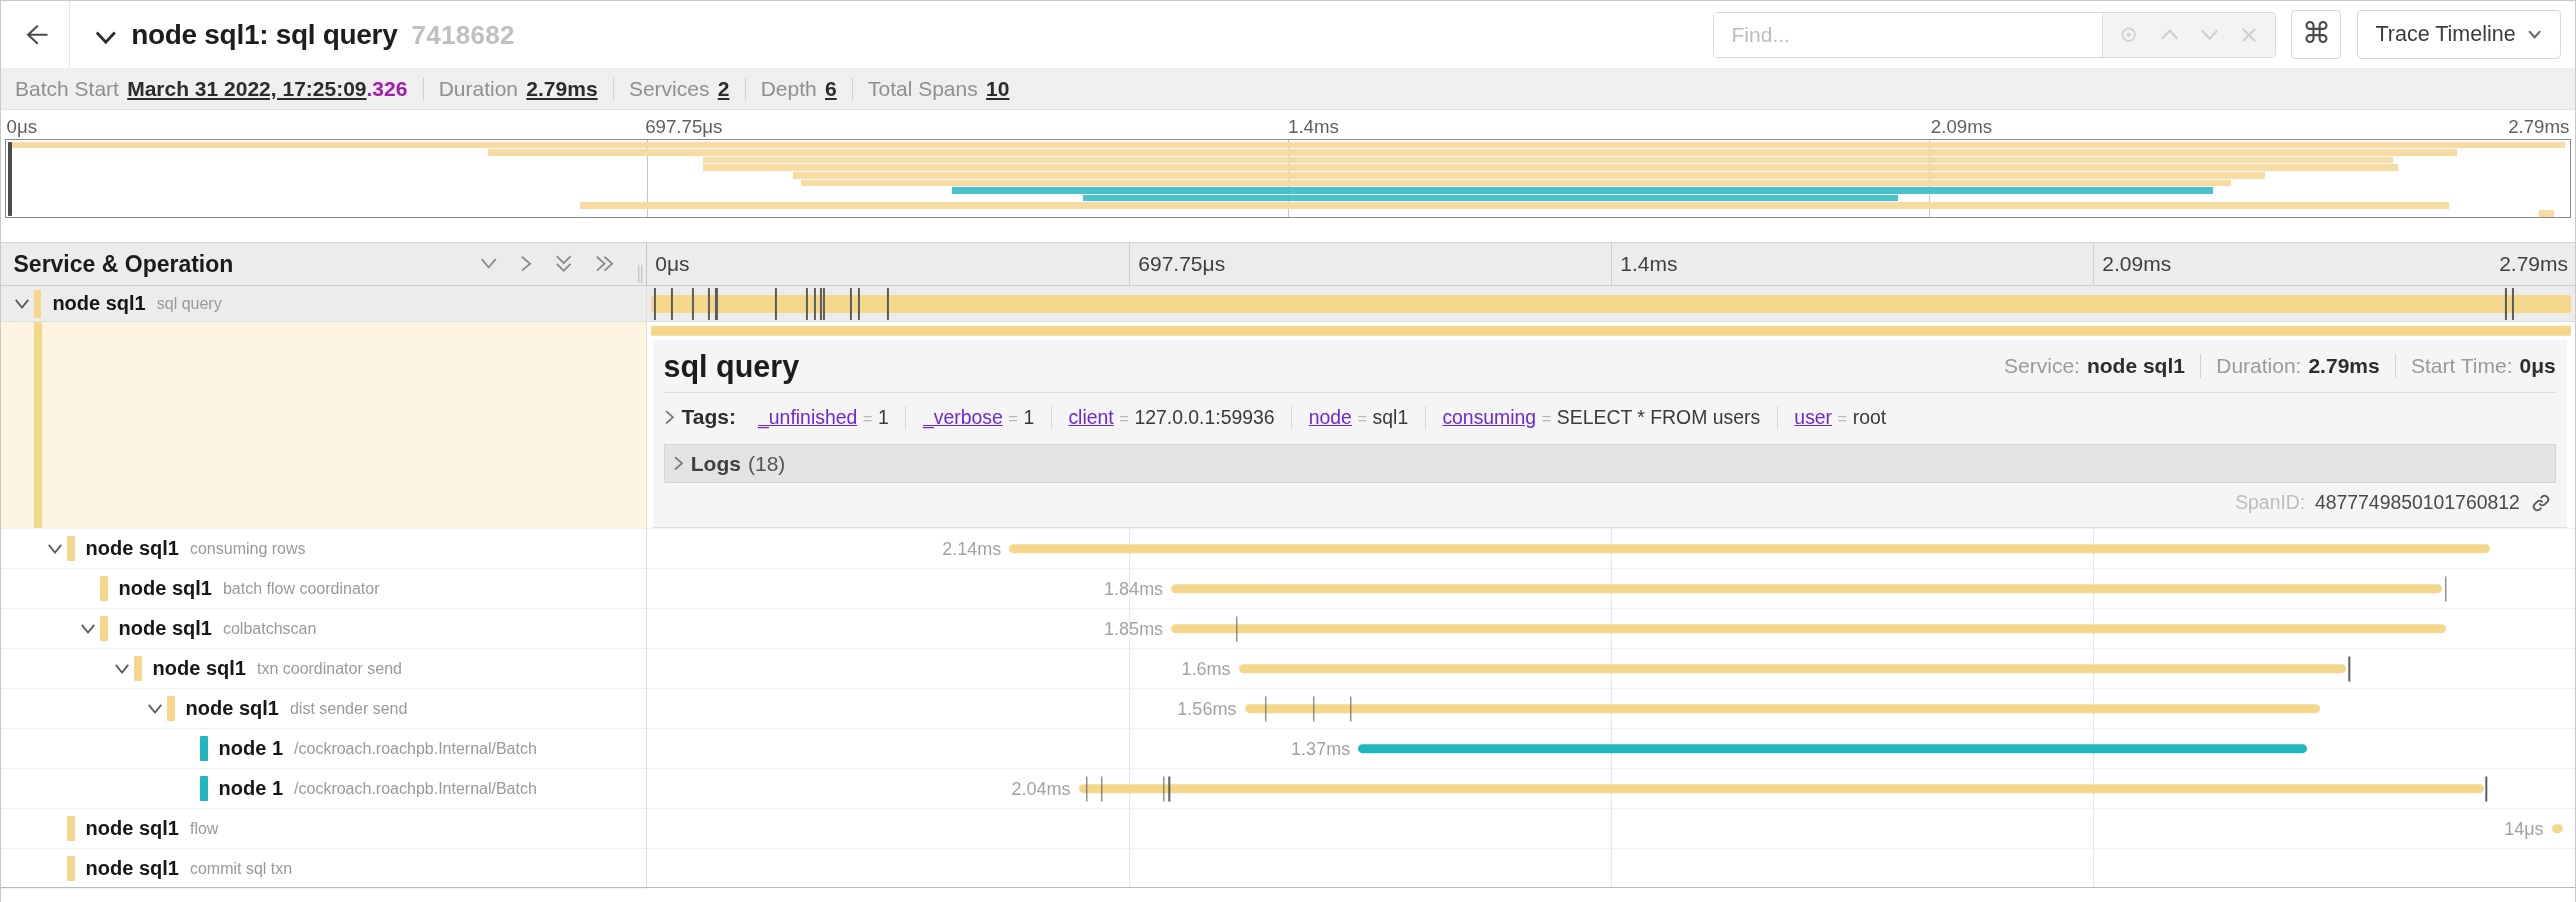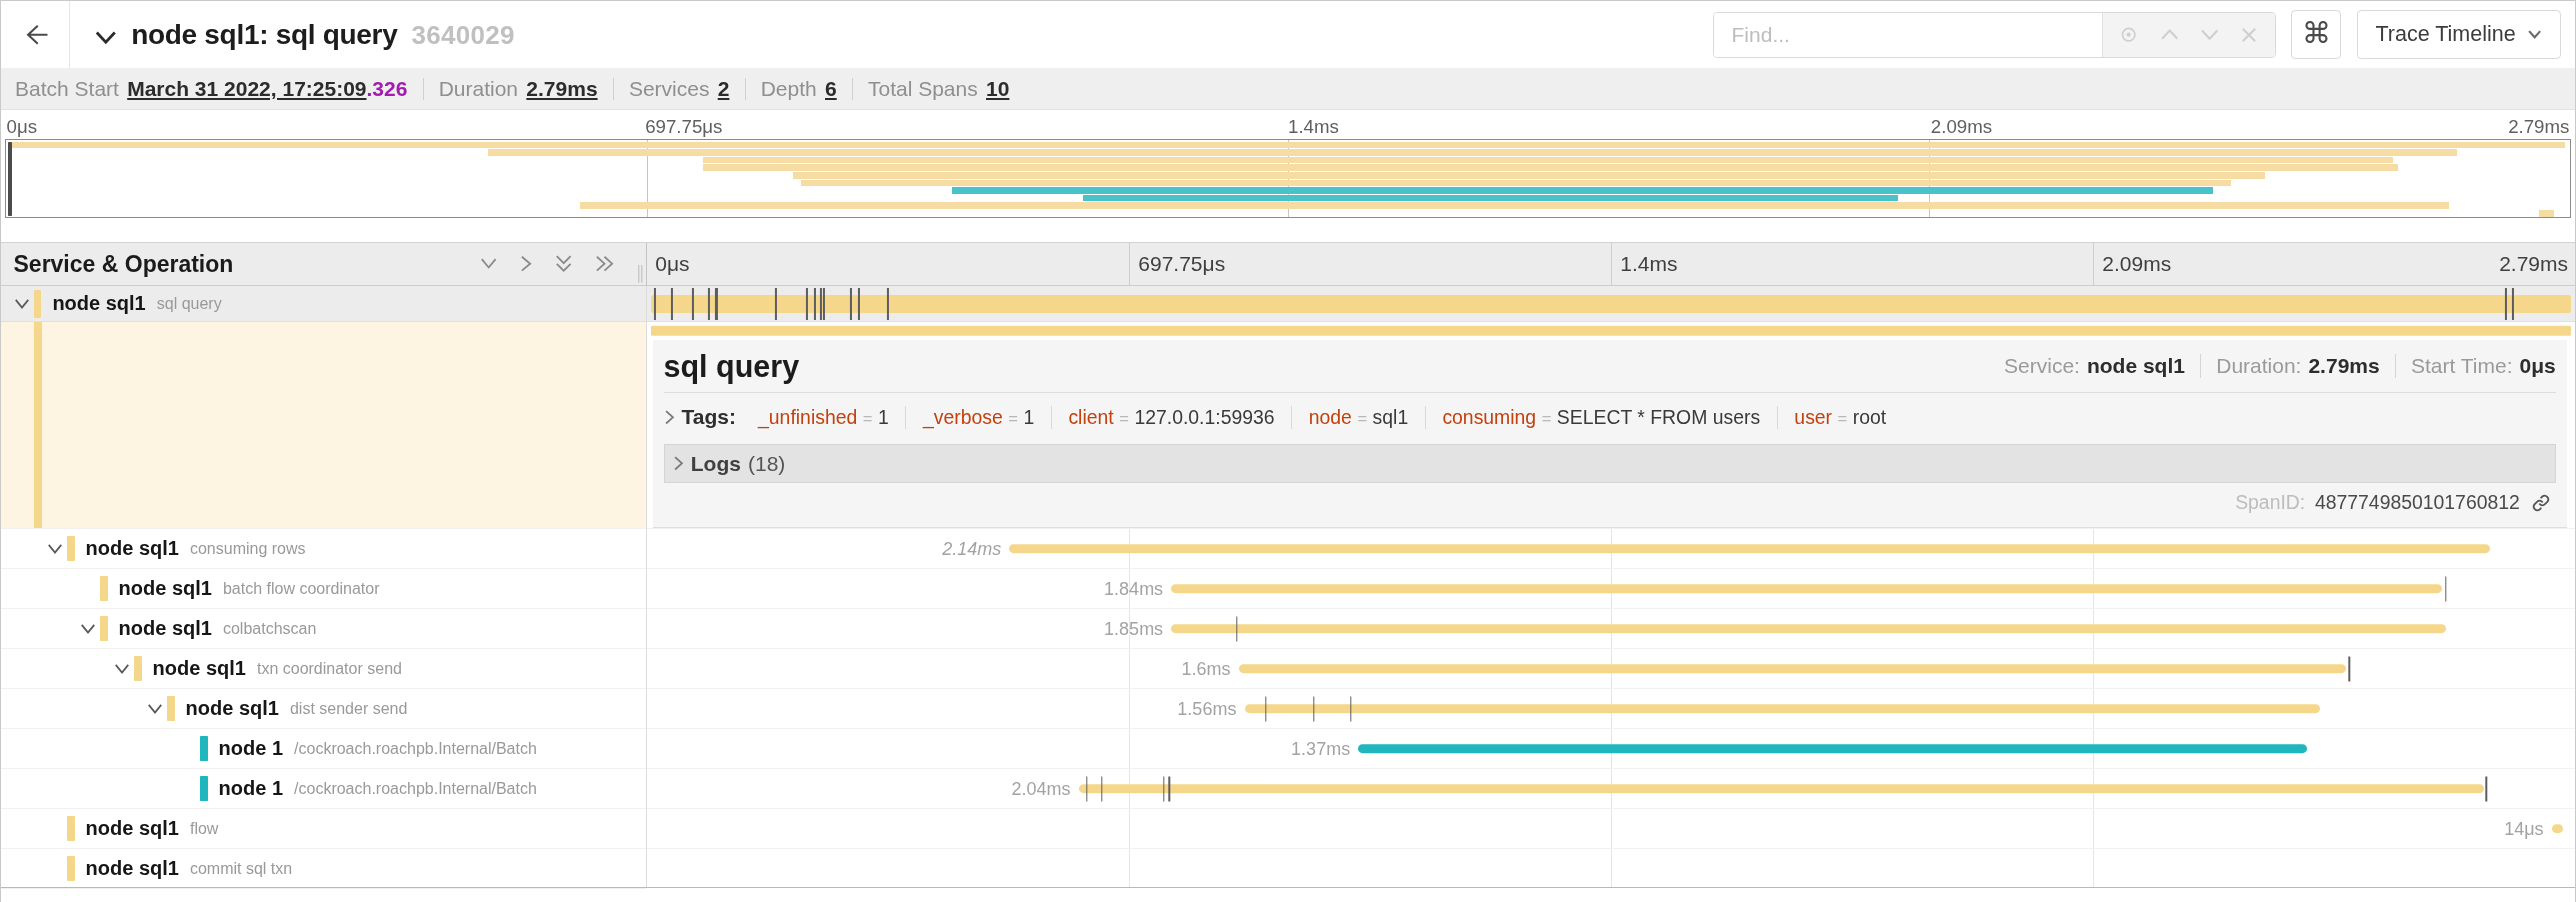--- a/index.html
+++ b/index.html
@@ -103,21 +103,21 @@
   .dp-title { font-size:30.5px; font-weight:bold; color:#1c1c1c; }
   .dp-meta { margin-left:auto; display:flex; align-items:center; font-size:21px; }
   .dp-meta .mlabel { color:#9a9a9a; margin-right:7px; }
   .dp-meta .mvalue { color:#2d2d2d; font-weight:bold; }
   .dp-meta .msep { width:0.7px; height:23.6px; background:#d4d4d4; margin:0 15.3px; }
   .dp-divider { height:0.7px; background:#dddddd; margin-top:4.2px; }
   .dp-tagsrow { display:flex; align-items:center; height:40px; margin-top:4.2px; }
   .dp-tags-label { font-size:21px; font-weight:bold; color:#2e2e2e; margin:0 5.5px 0 7px; }
   .tag-item { display:flex; align-items:baseline; padding:0 16.6px; border-left:0.7px solid #d9d9d9; font-size:19.4px; }
   .tag-item.first { border-left:none; }
-  .tag-key { color:#c2410c; }
+  .tag-key { color:#6d28d9;text-decoration:underline; }
   .tag-eq { color:#b8b8b8; margin:0 5.5px; font-size:16.6px; }
   .tag-val { color:#3a3a3a; }
   .dp-logsbar { margin-top:7px; height:39px; background:#e3e3e3; border:0.7px solid #d5d5d5;
     display:flex; align-items:center; padding-left:8.3px; cursor:pointer; }
   .dp-logs-label { font-size:21px; font-weight:bold; color:#404040; margin:0 7px; }
   .dp-logs-count { font-size:21px; color:#555; }
   .dp-spanidrow { height:39px; display:flex; align-items:center; justify-content:flex-end; gap:9.7px; padding-right:4.2px; }
   .spanid-label { font-size:19.4px; color:#bdbdbd; }
   .spanid-value { font-size:19.4px; color:#4a4a4a; }
   .chev-icon { display:flex; align-items:center; }
@@ -133,21 +133,21 @@
         <path d="M24 4 L10 17 L24 30 M10 17 H38" fill="none" stroke="#4a4a4a" stroke-width="3"></path>
       </svg>
     </div>
     <div class="title-wrap">
       <span class="title-chevron chev-icon">
         <svg width="23.6" height="16.6" viewBox="0 0 34 24">
             <path d="M4 5 L17 19 L30 5" fill="none" stroke="#2b2b2b" stroke-width="4"></path>
           </svg>
       </span>
       <span class="page-title">node sql1: sql query</span>
-      <span class="trace-id">3640029</span>
+      <span class="trace-id">7418682</span>
     </div>
     <div class="topbar-right">
       <div class="find-group">
         <input class="find-input" placeholder="Find..." style="">
         <div class="find-btns">
           <span class="fbtn">
             <svg width="19.4" height="19.4" viewBox="0 0 28 28">
                 <circle cx="14" cy="14" r="9" fill="none" stroke="#cfcfcf" stroke-width="2.5"></circle>
                 <circle cx="14" cy="14" r="3" fill="#cfcfcf"></circle>
               </svg>
@@ -477,21 +477,21 @@
                 <path d="M10.7 13.3a4 4 0 0 0 5.6 0l2.8-2.8a4 4 0 0 0-5.6-5.6l-1.3 1.3"></path>
                 <path d="M13.3 10.7a4 4 0 0 0-5.6 0l-2.8 2.8a4 4 0 0 0 5.6 5.6l1.3-1.3"></path>
               </svg>
             </span>
           </div>
         </div>
       </div>
 
       <div id="bar-rows">
           <div class="bar-row">
-            <span class="span-label" style="right: calc(81.2% + 8.3px); font-style: italic;">2.14ms</span>
+            <span class="span-label" style="right: calc(81.2% + 8.3px);">2.14ms</span>
             <i class="span-bar" style="left: 18.8%; width: 76.8%; min-width: 11px; background: rgb(245, 215, 139);"></i>
           </div>
           <div class="bar-row">
             <span class="span-label" style="right: calc(72.8% + 8.3px);">1.84ms</span>
             <i class="span-bar" style="left: 27.2%; width: 65.9%; min-width: 11px; background: rgb(245, 215, 139);"></i>
             <span class="ltick" style="left: 93.3%;"></span>
           </div>
           <div class="bar-row">
             <span class="span-label" style="right: calc(72.8% + 8.3px);">1.85ms</span>
             <i class="span-bar" style="left: 27.2%; width: 66.1%; min-width: 11px; background: rgb(245, 215, 139);"></i>

